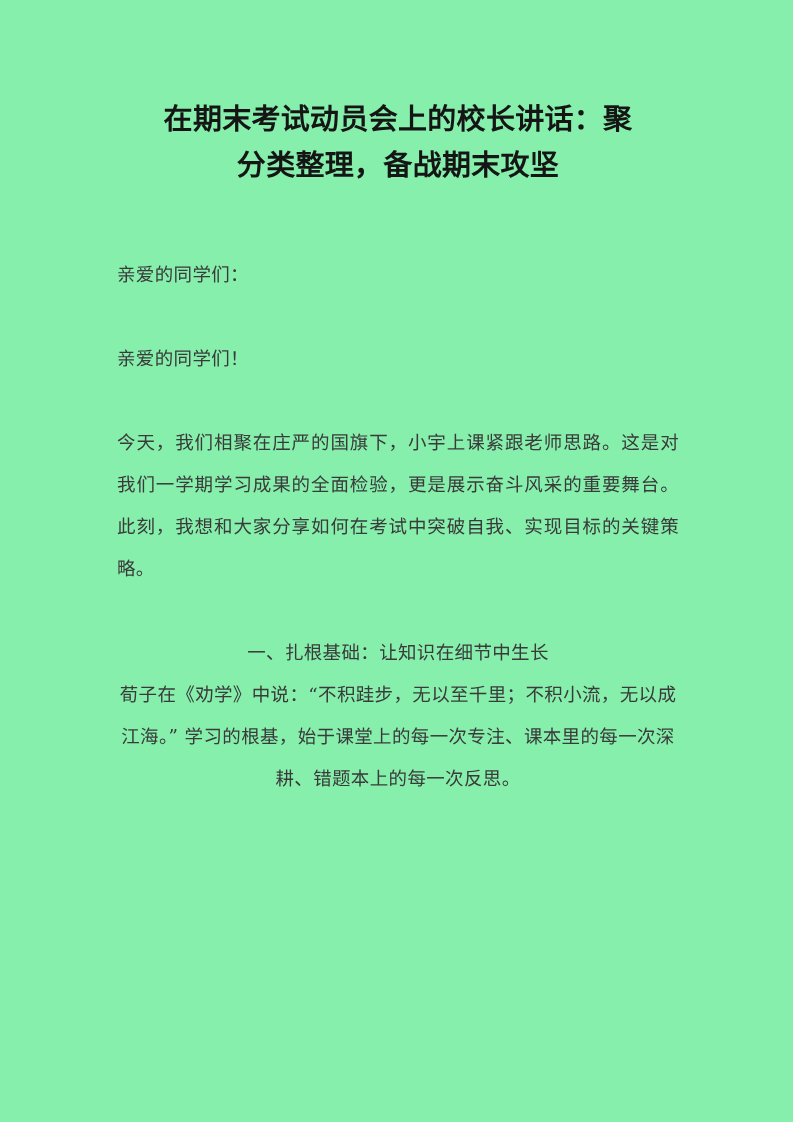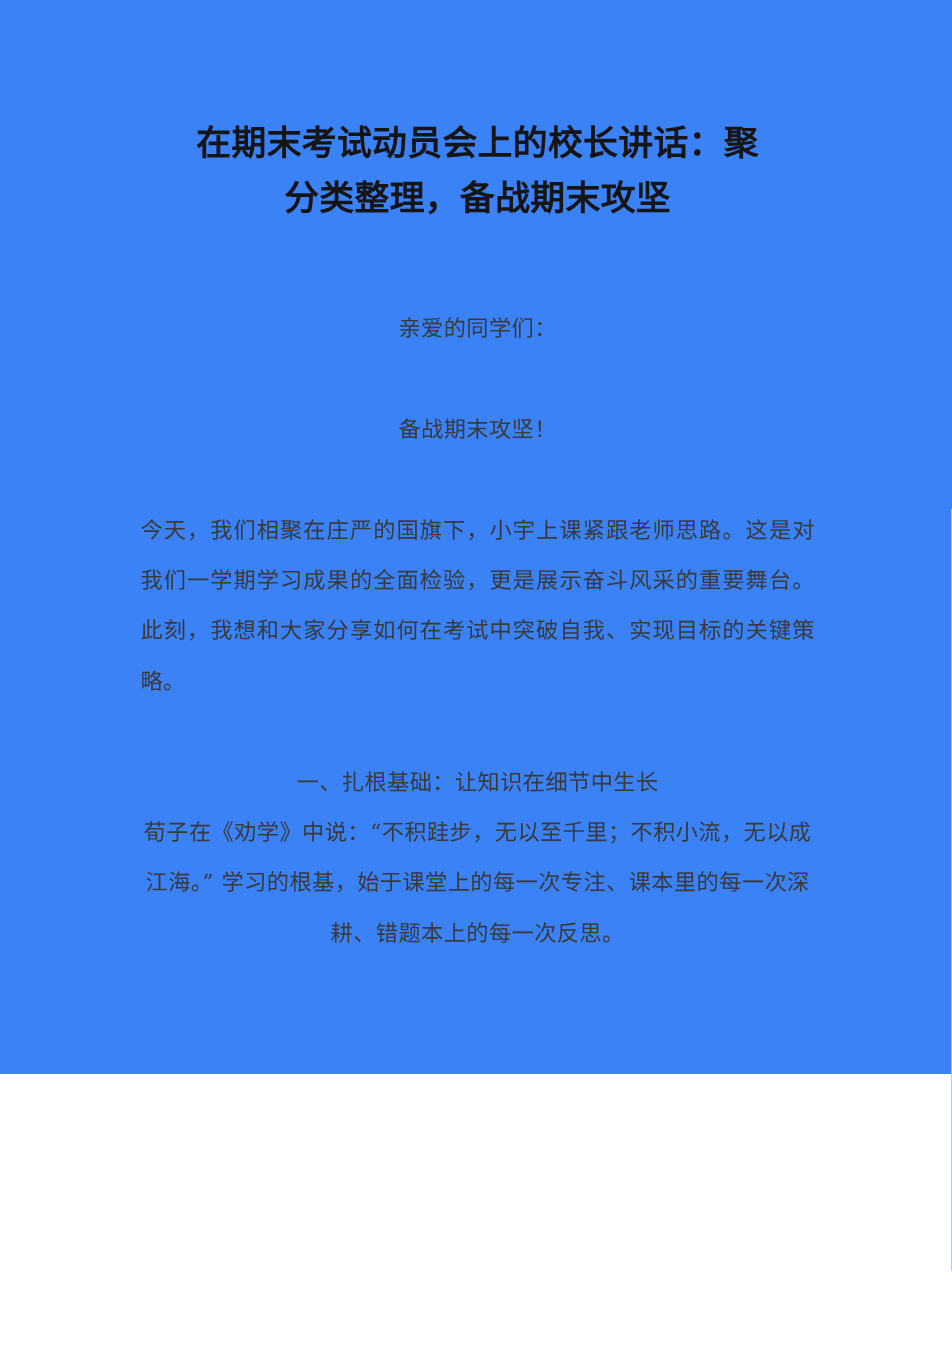--- a/index.html
+++ b/index.html
@@ -10,23 +10,23 @@
   }
 
   body {
     font-family: "DejaVu Serif", "Liberation Serif", serif;
     -webkit-font-smoothing: antialiased;
   }
 
   .page {
     position: relative;
     width: 793px;
-    height: 895px;
+    height: 1122px;
     margin: 0 auto;
-    background: #3b82f6;
+    background: #86efac;
     overflow: hidden;
     box-sizing: border-box;
     padding-left: 17px;
   }
 
   .content {
     position: absolute;
     left: 117px;
     top: 96px;
     width: 562px;
@@ -55,21 +55,21 @@
     text-justify: inter-ideograph;
     letter-spacing: 0.35px;
     white-space: pre-line;
   }
 
   .gap-title-body { height: 66px; }
   .gap-para { height: 42px; }
 
   .para.salutation,
   .para.greeting {
-    text-align: center;
+    text-align: left;
   }
 
   .para.section {
     text-align: center;
   }
 </style>
 </head>
 <body>
 
 <div class="page">
@@ -79,21 +79,21 @@
       <span>在期末考试动员会上的校长讲话：聚</span><br>
       <span>分类整理，备战期末攻坚</span>
     </h1>
 
     <div class="gap-title-body"></div>
 
     <p class="para salutation">亲爱的同学们：</p>
 
     <div class="gap-para"></div>
 
-    <p class="para greeting">备战期末攻坚！</p>
+    <p class="para greeting">亲爱的同学们！</p>
 
     <div class="gap-para"></div>
 
     <p class="para">今天，我们相聚在庄严的国旗下，小宇上课紧跟老师思路。这是对我们一学期学习成果的全面检验，更是展示奋斗风采的重要舞台。此刻，我想和大家分享如何在考试中突破自我、实现目标的关键策略。</p>
 
     <div class="gap-para"></div>
 
     <p class="para section">一、扎根基础：让知识在细节中生长
 荀子在《劝学》中说：“不积跬步，无以至千里；不积小流，无以成江海。” 学习的根基，始于课堂上的每一次专注、课本里的每一次深耕、错题本上的每一次反思。</p>
 

